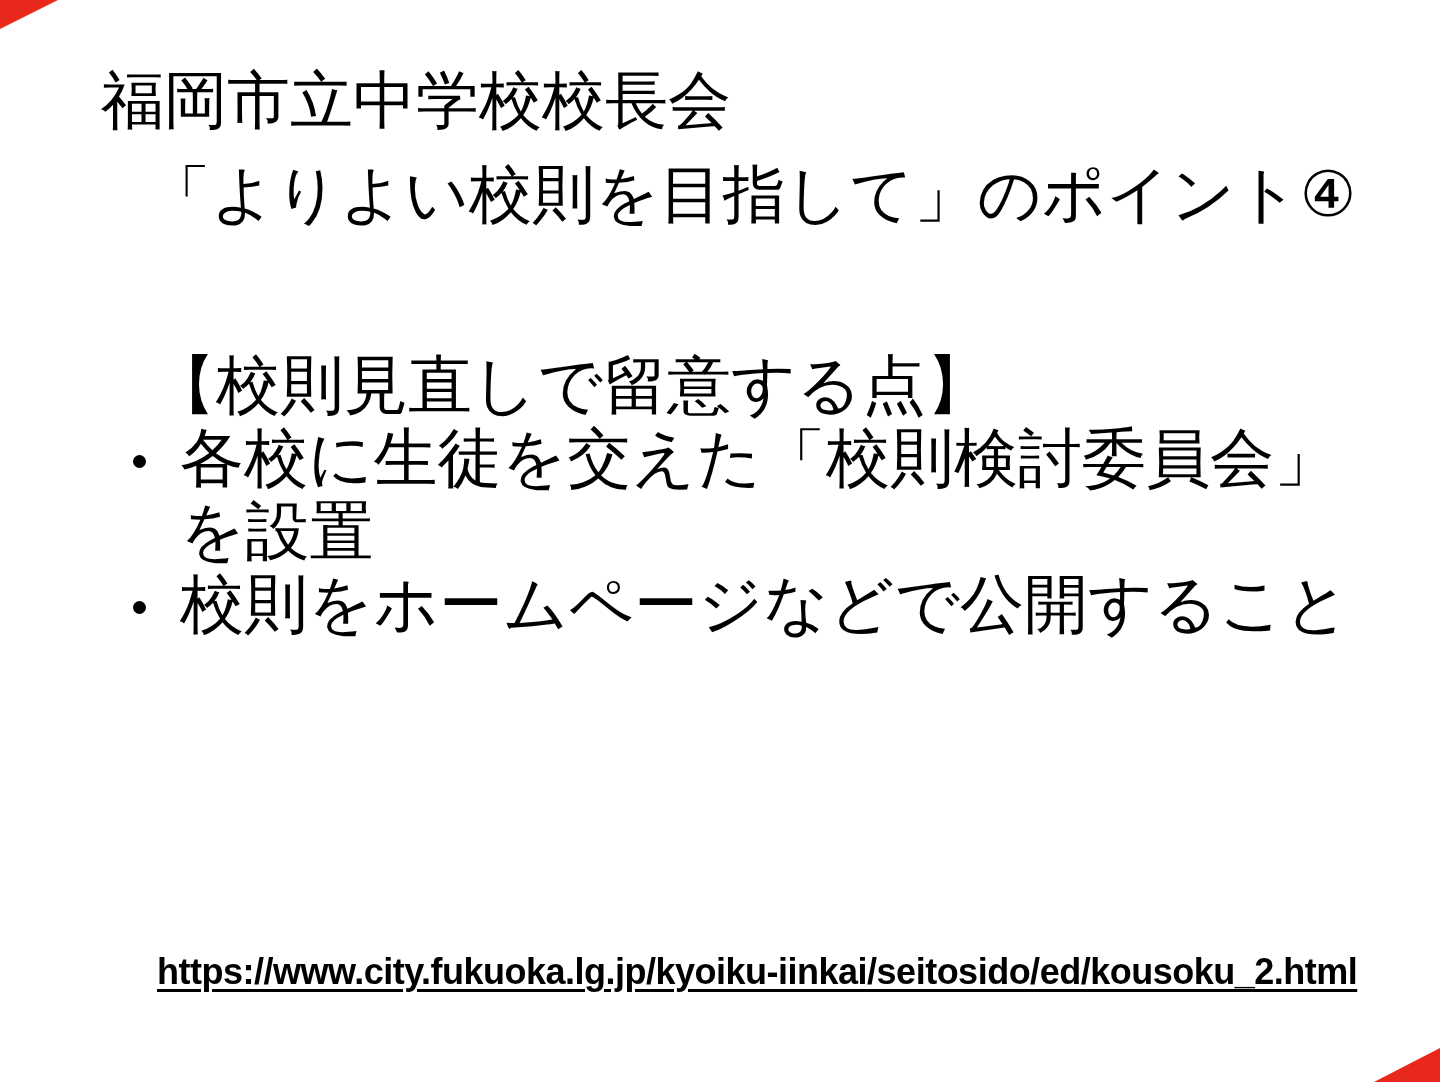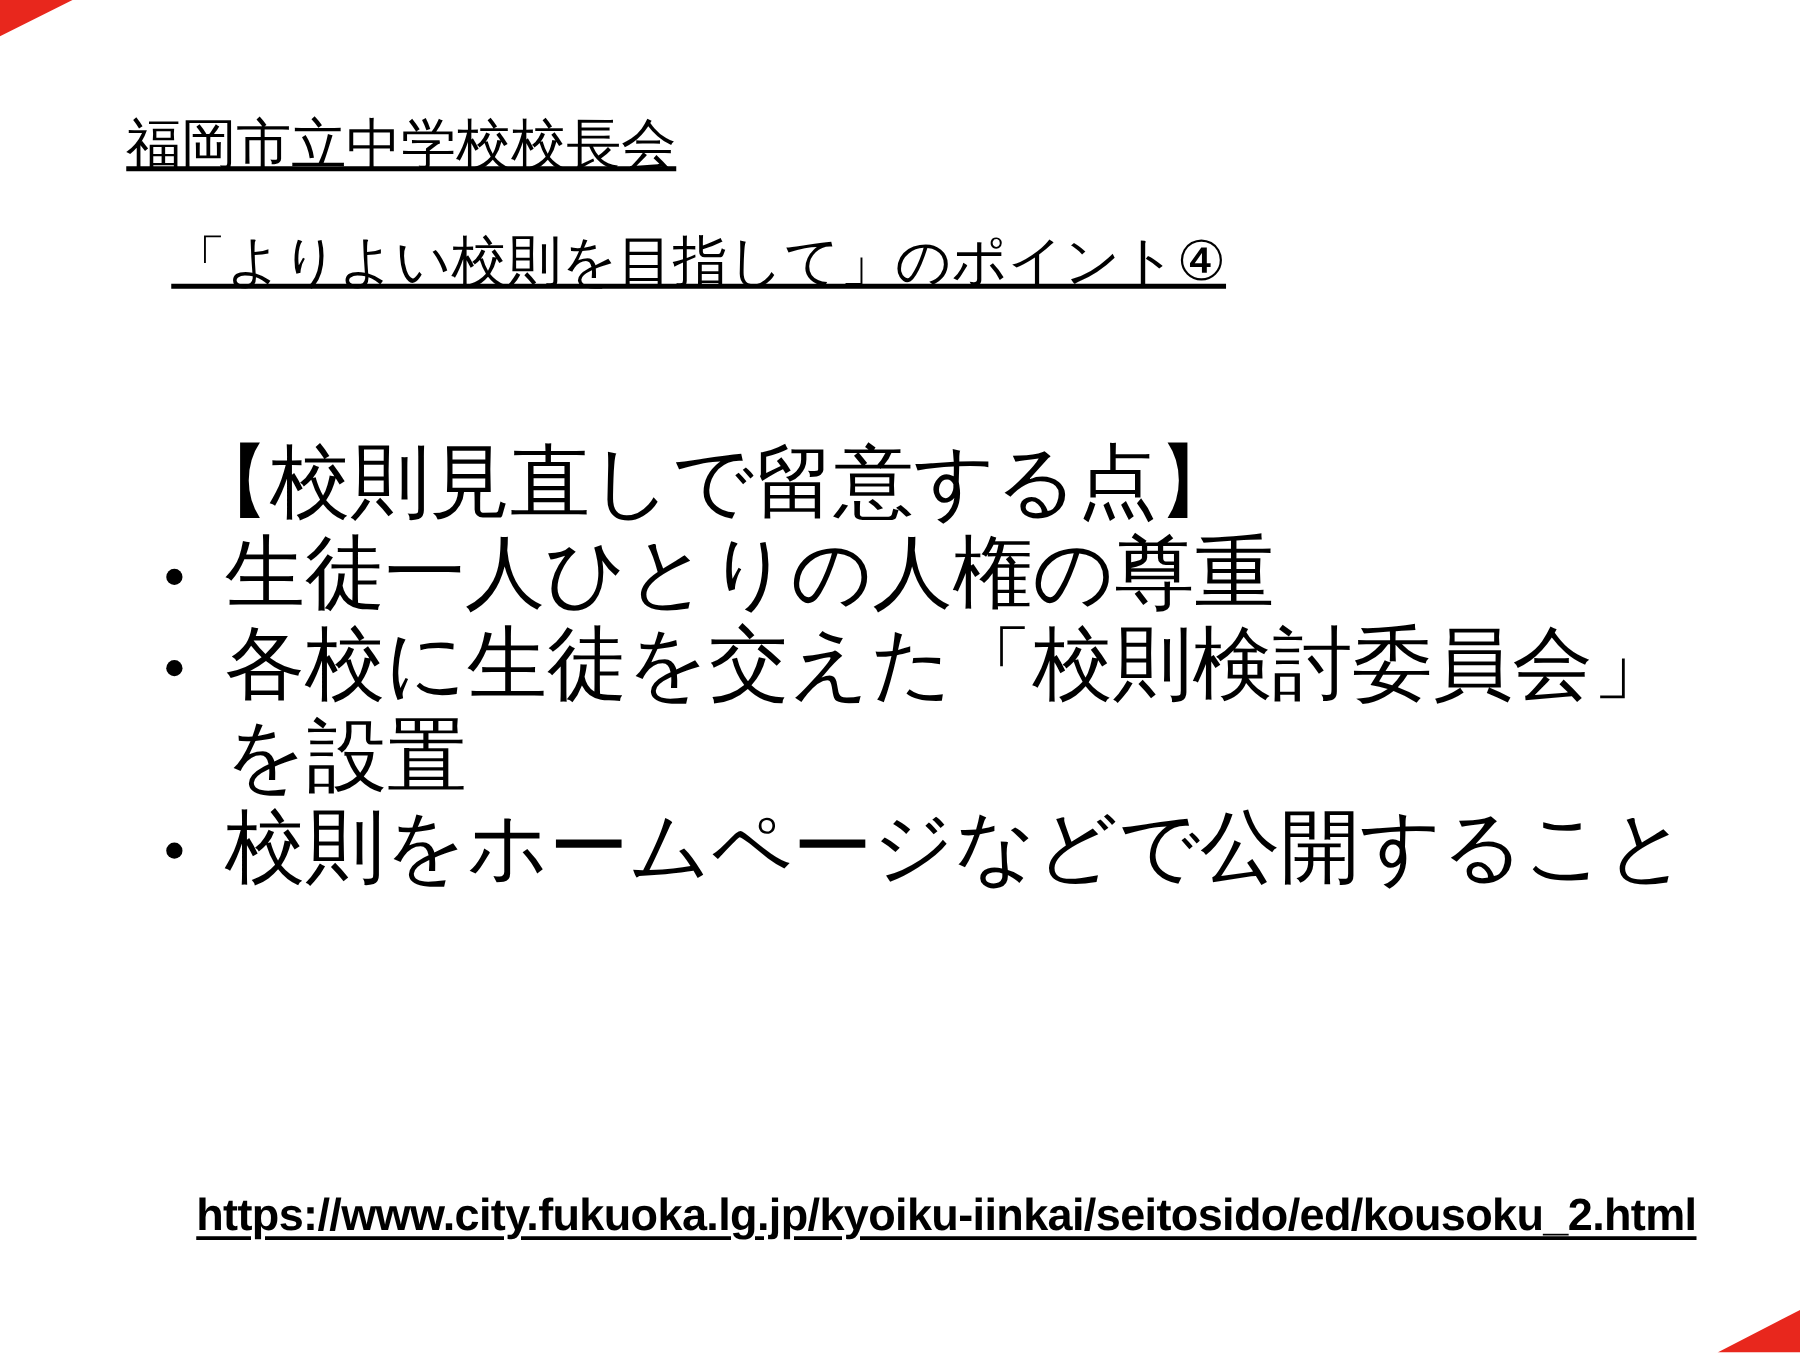--- a/index.html
+++ b/index.html
@@ -29,29 +29,28 @@
   }
   .tri-br {
     position: absolute; bottom: 0; right: 0;
     width: 0; height: 0;
     border-bottom: 34px solid var(--accent-red);
     border-left: 66px solid transparent;
   }
   
   .title-block {
     position: absolute;
-    left: 101px; top: 69px;
-    font-size: 44px;
+    left: 101px; top: 53px;
+    font-size: 63px;
     line-height: 94px;
     font-weight: 400;
     white-space: nowrap;
     letter-spacing: 0;
-    text-decoration: underline;
   }
-  .title-line2 { margin-left: 36px; }
+  .title-line2 { margin-left: 47px; }
   
   .body-block {
     position: absolute;
     left: 126px; top: 349px;
     font-size: 64px;
     line-height: 73px;
     font-weight: 400;
   }
   .section-heading {
     margin-left: 26px;
@@ -96,24 +95,20 @@
   <div class="title-block">
     <div class="title-line1">福岡市立中学校校長会</div>
     <div class="title-line2">「よりよい校則を目指して」のポイント④</div>
   </div>
 
   <div class="body-block">
     <div class="section-heading">【校則見直しで留意する点】</div>
     <ul class="bullet-list">
       <li class="bullet-item">
         <span class="bullet-icon"></span>
-        <span class="bullet-text">生徒一人ひとりの人権の尊重</span>
-      </li>
-      <li class="bullet-item">
-        <span class="bullet-icon"></span>
         <span class="bullet-text">各校に生徒を交えた「校則検討委員会」を設置</span>
       </li>
       <li class="bullet-item">
         <span class="bullet-icon"></span>
         <span class="bullet-text">校則をホームページなどで公開すること</span>
       </li>
     </ul>
   </div>
 
   <a class="footer-link">https://www.city.fukuoka.lg.jp/kyoiku-iinkai/seitosido/ed/kousoku_2.html</a>

